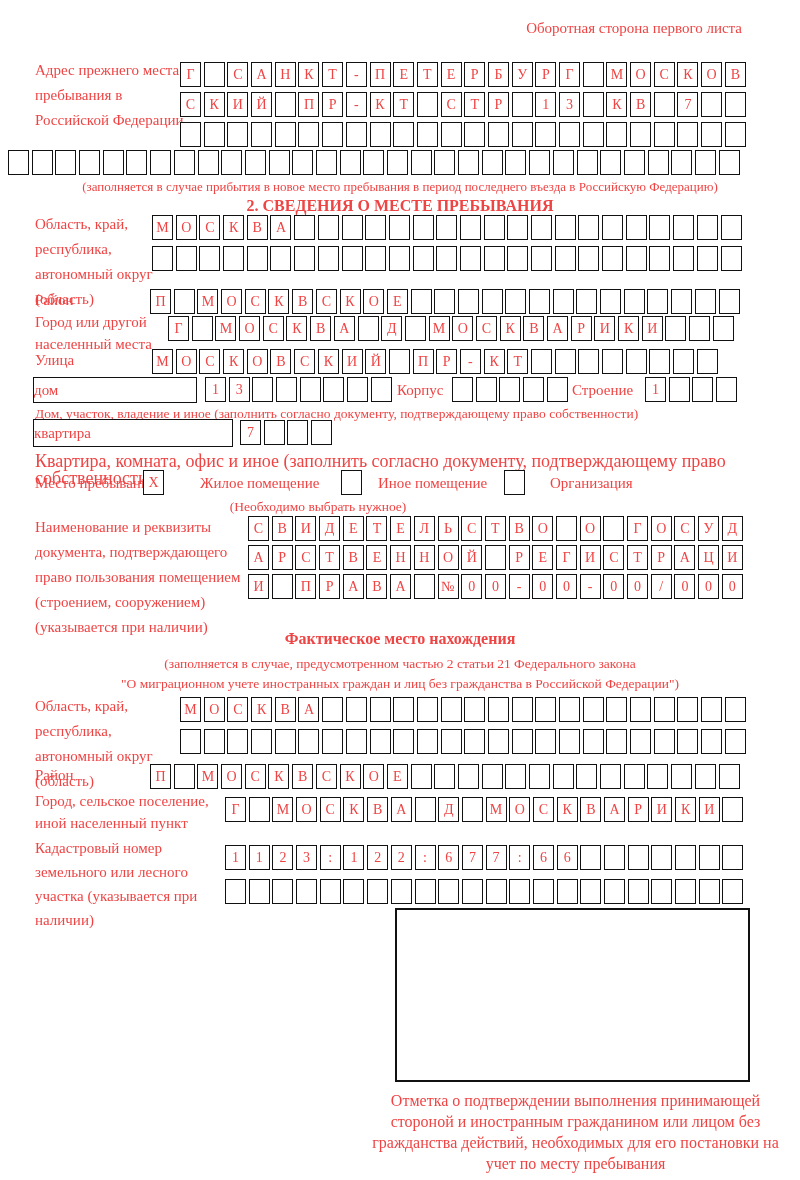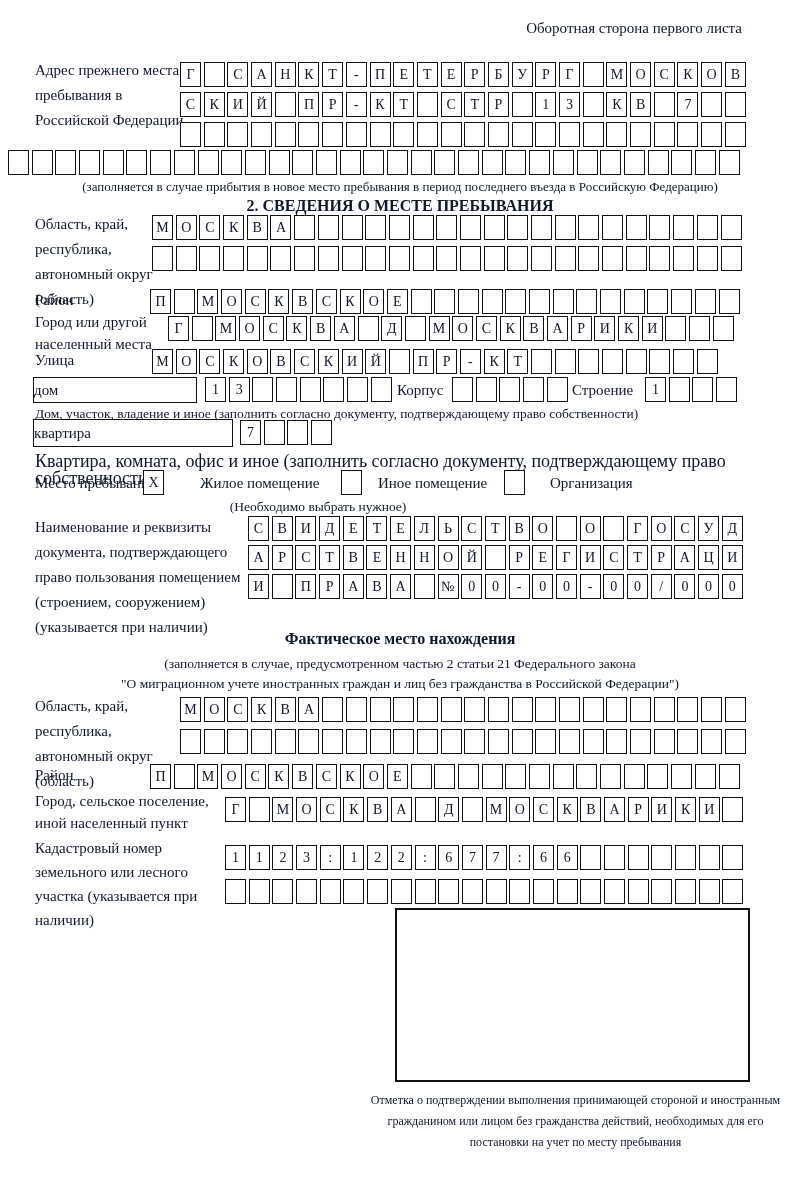--- a/index.html
+++ b/index.html
@@ -1,21 +1,21 @@
 <!DOCTYPE html>
 <html><head>
 <meta charset="utf-8">
 <style>
   html,body{margin:0;padding:0;background:#fff;}
   #page{
     position:relative;
     width:800px;height:1180px;
     background:#ffffff;
     font-family:"Liberation Serif","DejaVu Serif",serif;
-    color:#0f172a;
+    color:#ef4444;
     overflow:hidden;
   }
   .abs{position:absolute;}
   .lbl{font-size:15px;line-height:25px;}
   .small{font-size:13px;line-height:17px;}
   .row{position:absolute;display:flex;gap:2.7px;}
   .cell{
     flex:none;box-sizing:border-box;
     width:21px;height:25px;
     border:1.5px solid #111;
@@ -580,15 +580,15 @@
       <span class="cell"></span>
       <span class="cell"></span>
       <span class="cell"></span>
       <span class="cell"></span>
       <span class="cell"></span>
       <span class="cell"></span>
       <span class="cell"></span>
     </div>
 
   <div class="abs stamp-box" style="left:395px;top:908px;width:355px;height:174px;"></div>
-  <div class="abs" style="left:358px;top:1090px;width:435px;text-align:center;font-size:12px;line-height:21px;">Отметка о подтверждении выполнения принимающей стороной и иностранным гражданином или лицом без гражданства действий, необходимых для его постановки на учет по месту пребывания</div>
+  <div class="abs" style="left:358px;top:1090px;width:435px;text-align:center;font-size:16px;line-height:21px;">Отметка о подтверждении выполнения принимающей стороной и иностранным гражданином или лицом без гражданства действий, необходимых для его постановки на учет по месту пребывания</div>
 
 </div>
 
 </body></html>

